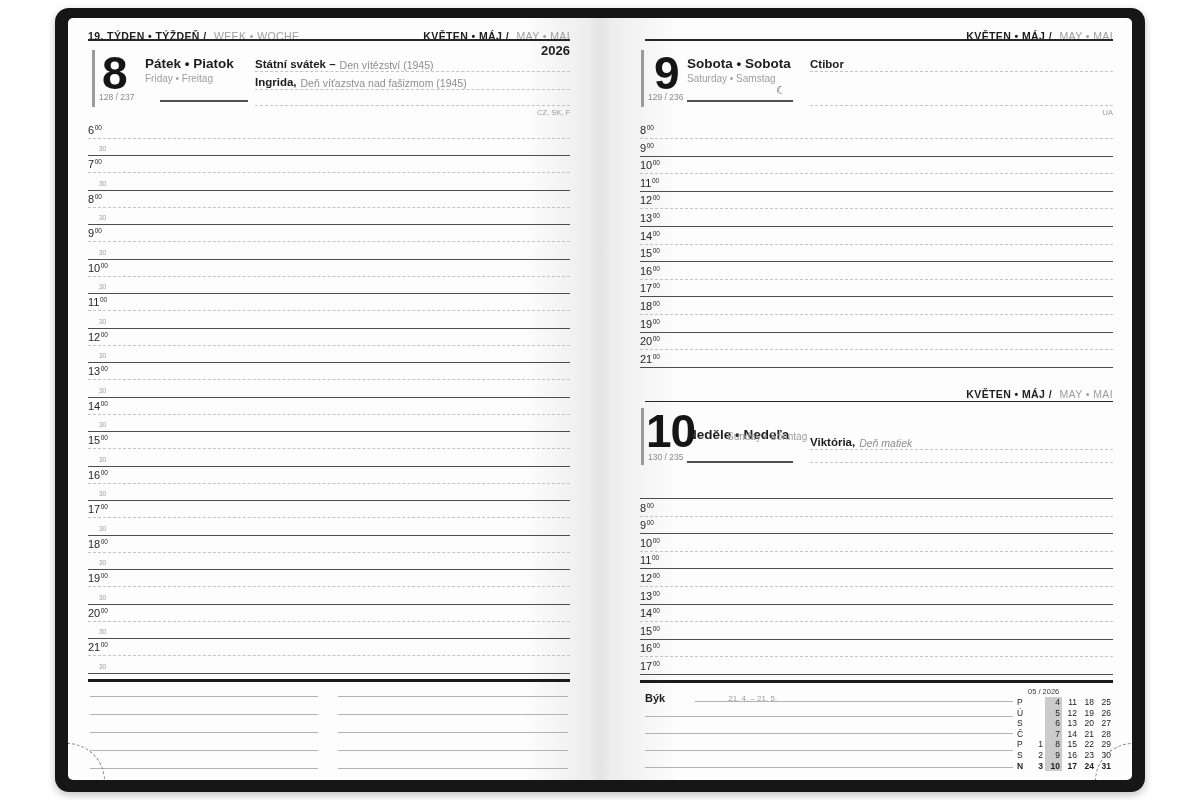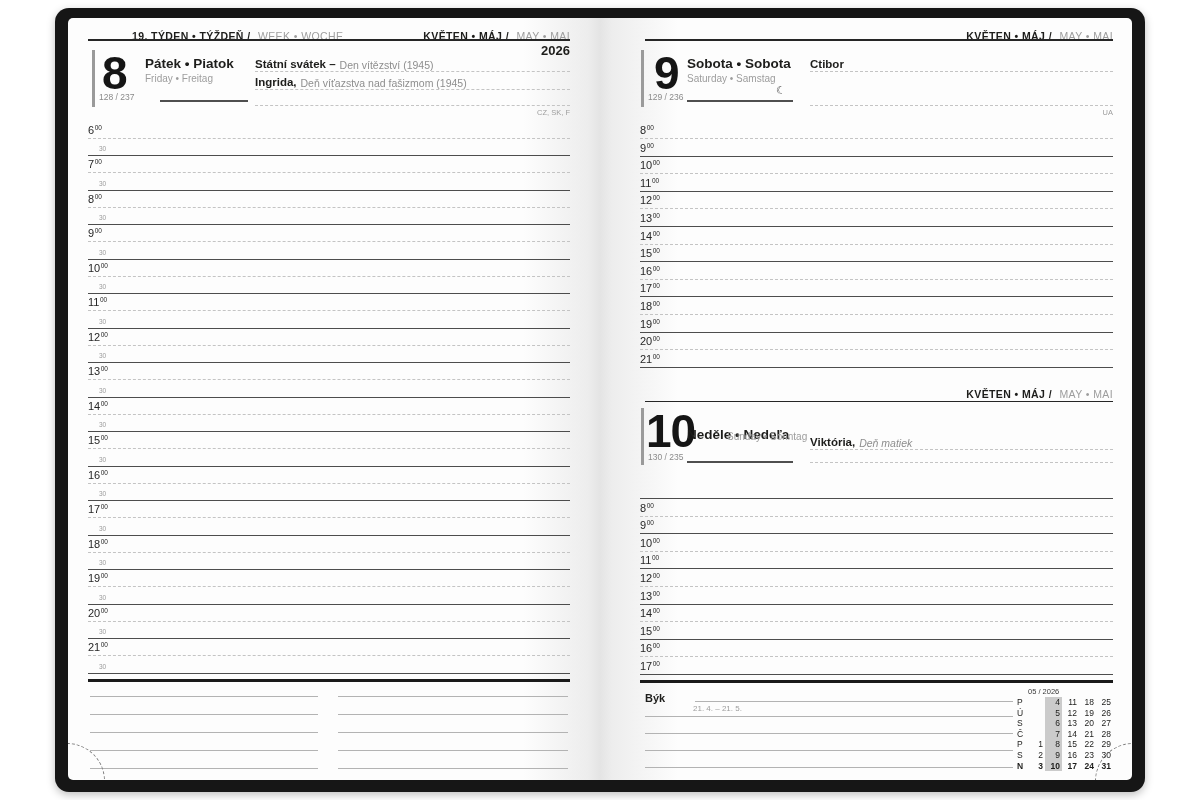--- a/index.html
+++ b/index.html
@@ -7,21 +7,21 @@
   .stage{position:relative;width:1200px;height:800px;background:#ffffff;overflow:hidden;}
   .book{position:absolute;left:55px;top:8px;width:1090px;height:784px;background:#161616;border-radius:14px;box-shadow:0 3px 8px rgba(0,0,0,0.25);}
   .spread{position:absolute;left:13px;top:10px;width:1064px;height:762px;border-radius:5px;overflow:hidden;
     background:linear-gradient(90deg,#fdfdfd 0px,#fdfdfd 455px,#ededed 520px,#e4e4e4 532px,#ededed 544px,#fdfdfd 610px,#fdfdfd 1064px);}
   .page{position:absolute;top:0;height:762px;}
   .page-left{left:20px;width:482px;}
   .page-right{left:572px;width:473px;}
 
   
   .page-header{position:absolute;top:8px;left:0;right:0;height:13px;}
-  .hdr-left{position:absolute;left:0;top:0;white-space:nowrap;margin-left:44px;}
+  .hdr-left{position:absolute;left:0;top:0;white-space:nowrap;}
   .hdr-right{position:absolute;right:0;top:0;white-space:nowrap;text-align:right;}
   .hdr-bold{font-size:10.5px;font-weight:700;color:#1d1d1b;letter-spacing:0.4px;}
   .hdr-light{font-size:10.5px;font-weight:400;color:#9d9d9d;letter-spacing:0.4px;margin-left:3px;}
   .header-rule{position:absolute;left:0;right:0;top:21px;height:1.5px;background:#262626;}
   .year-label{position:absolute;right:0;top:25px;font-size:13px;font-weight:700;color:#1d1d1b;}
 
   
   .vbar{position:absolute;width:2.5px;background:#9a9a9a;}
   .day-num{position:absolute;font-size:46px;font-weight:700;line-height:48px;color:#151515;letter-spacing:-1px;}
   .day-primary{position:absolute;font-size:13.5px;font-weight:700;color:#1d1d1b;white-space:nowrap;}
@@ -48,21 +48,21 @@
   .hour-label{font-size:11px;color:#262626;line-height:1;padding-bottom:2px;white-space:nowrap;}
   .sup{font-size:6.5px;position:relative;top:-4px;margin-left:0.5px;}
   .half-label{font-size:6.5px;color:#9a9a9a;line-height:1;padding-bottom:2.5px;margin-left:11px;}
 
   
   .thick-rule{position:absolute;left:0;right:0;height:2.8px;background:#1a1a1a;}
   .notes{position:absolute;display:flex;flex-direction:column;}
   .notes-row{display:flex;gap:20px;height:18px;}
   .notes-cell{border-bottom:1px solid #b3b3b3;}
   .nline{position:absolute;border-bottom:1px solid #b3b3b3;}
-  .zodiac{position:absolute;display:flex;align-items:flex-start;gap:0;flex-direction:column;}
+  .zodiac{position:absolute;display:flex;align-items:center;gap:15px;}
   .zodiac-name{font-size:11px;font-weight:700;color:#1d1d1b;}
   .zodiac-range{font-size:8px;color:#9d9d9d;margin-left:48px;}
 
   
   .cal{position:absolute;color:#1d1d1b;}
   .cal-title{font-size:7.5px;color:#3a3a3a;height:10px;padding-left:11px;}
   .cal-grid{display:grid;grid-template-columns:11px 17px 17px 17px 17px 17px;}
   .cal-cell{font-size:8.5px;line-height:10.6px;height:10.6px;text-align:right;padding-right:2px;}
   .cal-cell.daycol{text-align:left;padding-right:0;}
   .cal-cell.hl{background:#cbcbcb;}

